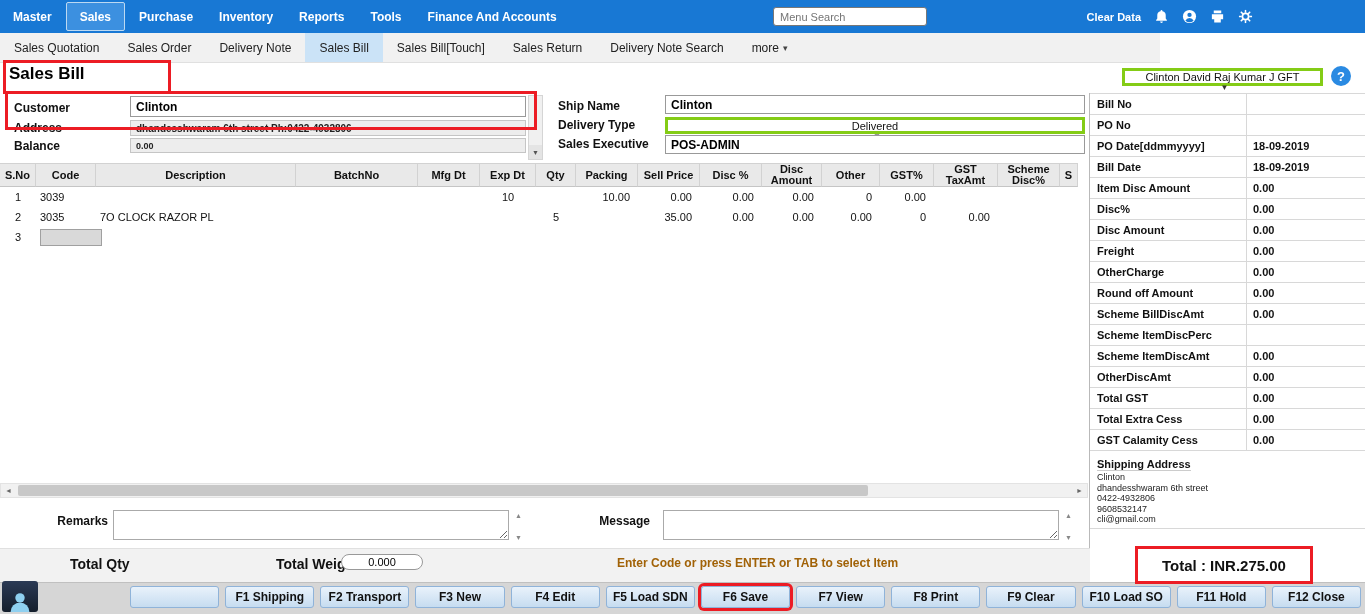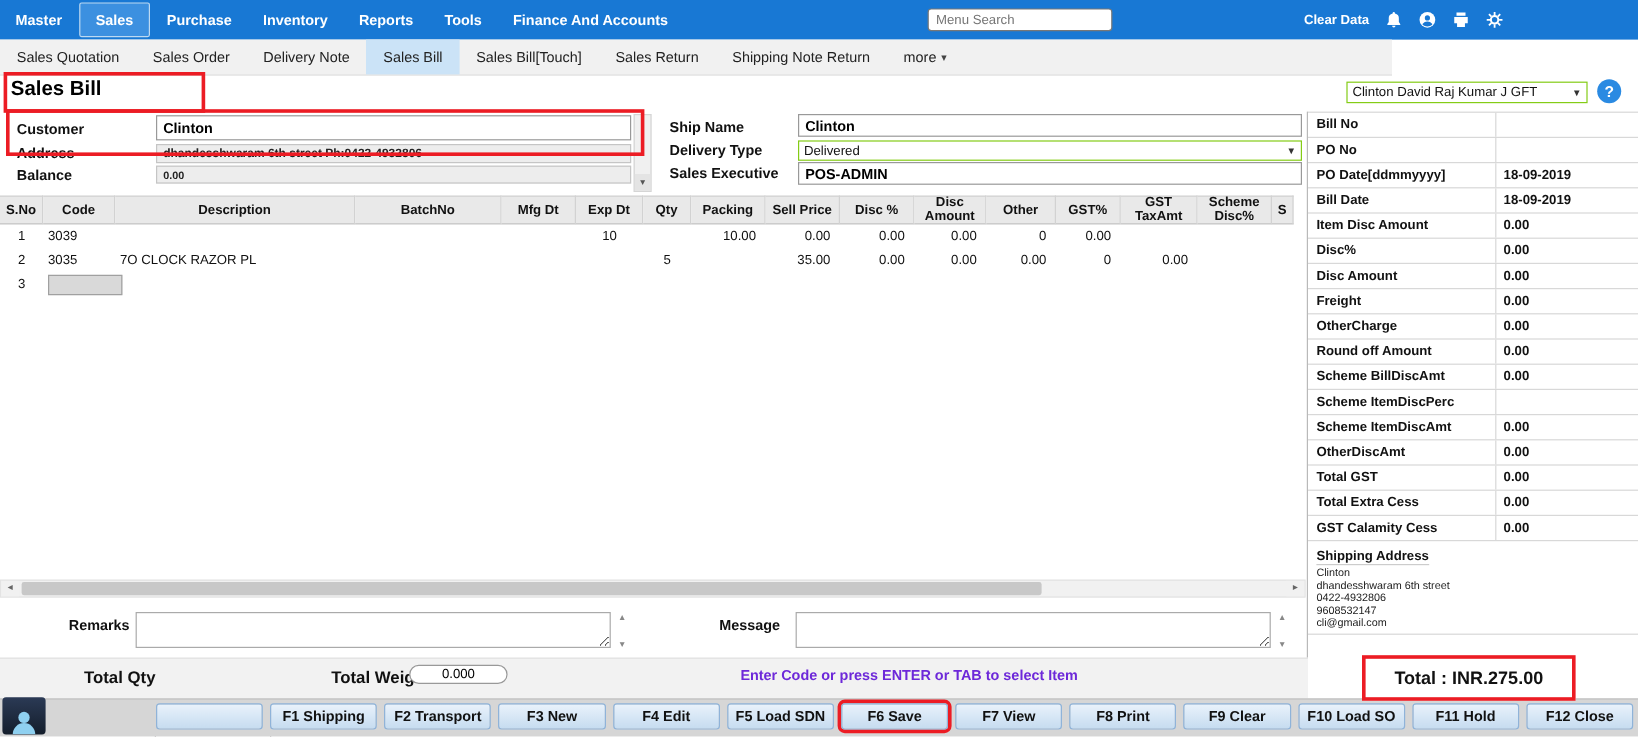--- a/index.html
+++ b/index.html
@@ -16,21 +16,21 @@
   .ticon{width:15px;height:15px;display:inline-flex;cursor:pointer;}
 
   
   #subnav{position:absolute;top:33px;left:0;width:1160px;height:29px;background:#f1f1f1;border-bottom:1px solid #e0e0e0;display:flex;align-items:stretch;}
   .sub-item{display:flex;align-items:center;padding:0 14px;font-size:12px;color:#222;cursor:pointer;white-space:nowrap;gap:4px;}
   .sub-item.active{background:#cbe3f7;}
 
   #page-title{position:absolute;left:9px;top:64px;font-size:17px;font-weight:bold;color:#000;}
   .hl{position:absolute;border:3px solid #ec1c24;pointer-events:none;z-index:50;}
 
-  .sel{background:#fff;border:1px solid #84cc16;display:flex;align-items:center;justify-content:space-between;padding:0 4px;font-size:11px;cursor:pointer;box-sizing:border-box;}
+  .sel{background:#fff;border:3px solid #84cc16;display:flex;align-items:center;justify-content:space-between;padding:0 4px;font-size:11px;cursor:pointer;box-sizing:border-box;flex-direction:column;}
   .sel-arrow{font-size:8px;color:#333;margin-left:4px;}
   #cust-sel{position:absolute;left:1122px;top:68px;width:201px;height:18px;}
   #help-btn{position:absolute;left:1331px;top:66px;width:20px;height:20px;border-radius:50%;background:#2a8ae2;color:#fff;font-weight:bold;font-size:13px;display:flex;align-items:center;justify-content:center;cursor:pointer;}
 
   .flabel{position:absolute;font-size:12px;font-weight:bold;color:#111;white-space:nowrap;}
   .tinput{border:1px solid #999;font-family:inherit;box-sizing:border-box;}
   #customer-input{position:absolute;left:130px;top:96px;width:396px;height:21px;font-size:12px;font-weight:bold;padding:0 5px;}
   .ro-field{position:absolute;left:130px;width:396px;background:#ededed;border:1px solid #c5c5c5;font-size:10px;font-weight:bold;display:flex;align-items:center;padding:0 5px;color:#222;box-sizing:border-box;}
   #vscroll{position:absolute;left:528px;top:95px;width:15px;height:65px;background:#f0f0f0;border:1px solid #d5d5d5;box-sizing:border-box;}
   #vscroll .sbtn{position:absolute;bottom:0;left:0;width:100%;height:14px;background:#e4e4e4;color:#555;font-size:7px;display:flex;align-items:center;justify-content:center;cursor:pointer;}
@@ -67,21 +67,21 @@
   
   .ta{position:absolute;top:510px;width:396px;height:30px;border:1px solid #aaa;font-family:inherit;font-size:11px;resize:both;box-sizing:border-box;}
   .spinner{position:absolute;top:512px;width:11px;height:29px;display:flex;flex-direction:column;justify-content:space-between;align-items:center;color:#888;font-size:7px;}
   .spinner span{cursor:pointer;}
   .ta-label{position:absolute;font-size:12px;font-weight:bold;text-align:right;}
 
   
   #totals-band{position:absolute;left:0;top:548px;width:1090px;height:34px;background:#f2f2f2;border-top:1px solid #e0e0e0;box-sizing:border-box;}
   .band-label{position:absolute;font-size:14px;font-weight:bold;white-space:nowrap;}
   .band-input{position:absolute;top:554px;height:16px;border:1px solid #999;font-size:11px;text-align:center;font-family:inherit;box-sizing:border-box;}
-  #hint{position:absolute;left:617px;top:556px;font-size:12px;font-weight:bold;color:#6d28d9;white-space:nowrap;}
+  #hint{position:absolute;left:617px;top:556px;font-size:12px;font-weight:bold;color:#a16207;white-space:nowrap;}
   #grand-total{position:absolute;left:1135px;top:546px;width:172px;height:32px;background:#fff;border:3px solid #ec1c24;display:flex;align-items:center;justify-content:center;font-size:15px;font-weight:bold;white-space:nowrap;z-index:40;}
 
   
   #fnbar{position:absolute;left:0;top:582px;width:1365px;height:32px;background:#d6d6d6;border-top:1px solid #c0c0c0;box-sizing:border-box;}
   #fnbtns{position:absolute;left:130px;top:586px;right:4px;display:flex;gap:6px;}
   .fbtn{flex:1;height:22px;background:linear-gradient(#e9f2fb,#c6dcf0);border:1px solid #8fb3d9;border-radius:3px;font-size:12px;font-weight:bold;color:#111;font-family:inherit;cursor:pointer;padding:0;white-space:nowrap;}
   .fbtn.hl-red{box-shadow:0 0 0 3px #ec1c24;}
   #avatar{position:absolute;left:2px;top:581px;width:36px;height:31px;background:linear-gradient(#2b3a55,#141e2c);border-radius:3px;display:flex;align-items:flex-end;justify-content:center;overflow:hidden;}
 </style>
 </head>
@@ -135,21 +135,21 @@
     </div>
   </div>
 
   <div id="subnav">
     <div class="sub-item">Sales Quotation</div>
     <div class="sub-item">Sales Order</div>
     <div class="sub-item">Delivery Note</div>
     <div class="sub-item active">Sales Bill</div>
     <div class="sub-item">Sales Bill[Touch]</div>
     <div class="sub-item">Sales Return</div>
-    <div class="sub-item">Shipping Note Return</div>
+    <div class="sub-item">Delivery Note Search</div>
     <div class="sub-item">
       <span>more</span>
       <span style="font-size:9px;color:#444;">▾</span>
     </div>
   </div>
 
   <div id="page-title">Sales Bill</div>
 
   <div id="cust-sel" class="sel">
     <span>Clinton David Raj Kumar J GFT</span>

